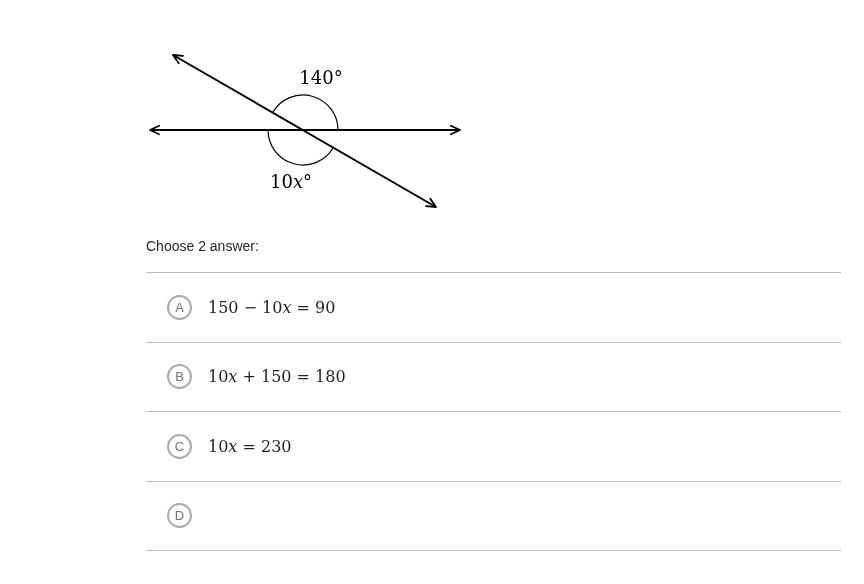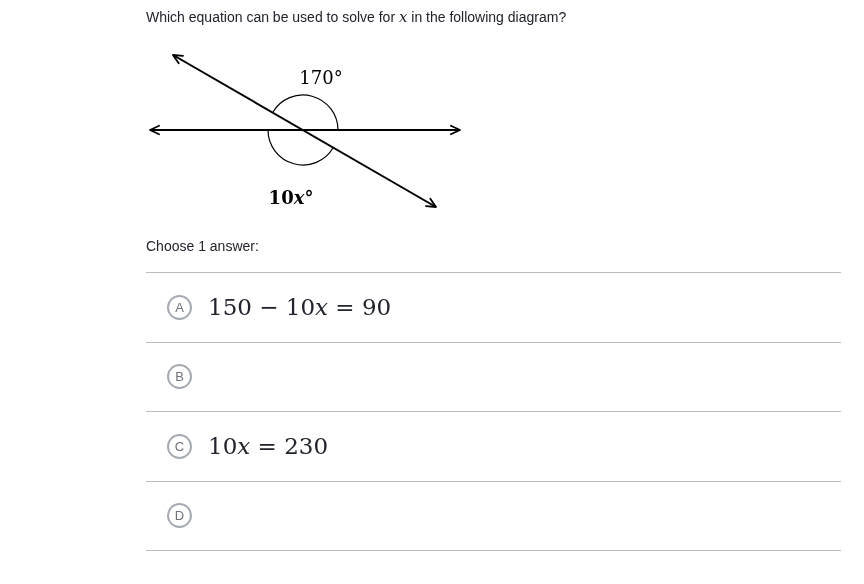--- a/index.html
+++ b/index.html
@@ -45,21 +45,21 @@
   .diagram svg { display: block; }
   .angle-label {
     position: absolute;
     transform: translate(-50%, -50%);
     font-family: "DejaVu Serif", serif;
     font-size: 18px;
     color: #000;
     white-space: nowrap;
   }
   .label-150 { left: 175px; top: 32px; }
-  .label-10x { left: 145px; top: 152px; font-weight: bold; }
+  .label-10x { left: 145px; top: 136px; }
 
   .choose-prompt {
     position: absolute;
     top: 238px;
     left: 0;
     font-size: 14px;
     font-weight: 400;
     color: var(--text, #21242c);
   }
 
@@ -90,61 +90,61 @@
     align-items: center;
     justify-content: center;
     font-size: 13px;
     color: var(--radio-letter, #6e737a);
     flex: none;
     background: #fff;
   }
   .equation {
     margin-left: 16px;
     font-family: "DejaVu Serif", serif;
-    font-size: 23px;
+    font-size: 16px;
     color: var(--text, #21242c);
     white-space: nowrap;
   }
 </style>
 </head>
 <body>
 
 <div class="page">
   <div class="content">
 
-    <div class="question-title"><span>Which equation can be used to solve for </span><span class="tok-i">x</span><span> in the following diagram?</span></div>
 
     <div class="diagram">
       <svg width="330" height="170" viewBox="0 0 330 170">
 
         <line x1="4" y1="85" x2="314" y2="85" stroke="#000" stroke-width="2"></line>
 
         <line x1="27" y1="10" x2="290" y2="162" stroke="#000" stroke-width="2"></line>
 
         <polyline points="13.1,80.8 4,85 13.1,89.2" fill="none" stroke="#000" stroke-width="1.8" stroke-linecap="round" stroke-linejoin="round"></polyline>
         <polyline points="304.9,80.8 314,85 304.9,89.2" fill="none" stroke="#000" stroke-width="1.8" stroke-linecap="round" stroke-linejoin="round"></polyline>
         <polyline points="37.0,10.9 27,10 32.7,18.2" fill="none" stroke="#000" stroke-width="1.8" stroke-linecap="round" stroke-linejoin="round"></polyline>
         <polyline points="280.0,161.1 290,162 284.3,153.8" fill="none" stroke="#000" stroke-width="1.8" stroke-linecap="round" stroke-linejoin="round"></polyline>
 
         <path d="M 192 85 A 35 35 0 0 0 126.7 67.5" fill="none" stroke="#000" stroke-width="1.2"></path>
         <path d="M 122 85 A 35 35 0 0 0 187.3 102.5" fill="none" stroke="#000" stroke-width="1.2"></path>
       </svg>
-      <div class="angle-label label-150"><span>170°</span></div>
+      <div class="angle-label label-150"><span>140°</span></div>
       <div class="angle-label label-10x"><span>10</span><span class="tok-i">x</span><span>°</span></div>
     </div>
 
-    <div class="choose-prompt">Choose 1 answer:</div>
+    <div class="choose-prompt">Choose 2 answer:</div>
 
     <div class="options">
       <div class="option-row">
         <div class="radio">A</div>
         <div class="equation"><span>150 − 10</span><span class="tok-i">x</span><span> = 90</span></div>
       </div>
       <div class="option-row">
         <div class="radio">B</div>
+        <div class="equation"><span>10</span><span class="tok-i">x</span><span> + 150 = 180</span></div>
       </div>
       <div class="option-row">
         <div class="radio">C</div>
         <div class="equation"><span>10</span><span class="tok-i">x</span><span> = 230</span></div>
       </div>
       <div class="option-row">
         <div class="radio">D</div>
       </div>
     </div>
 

